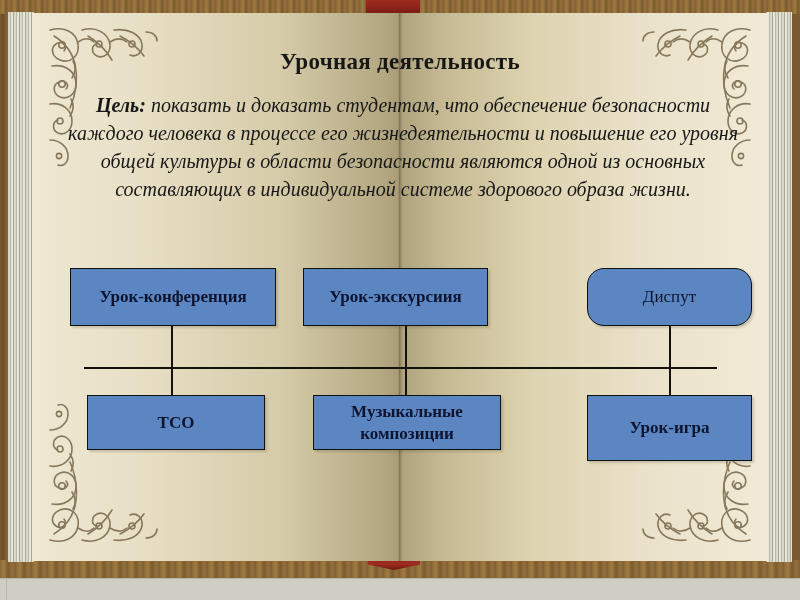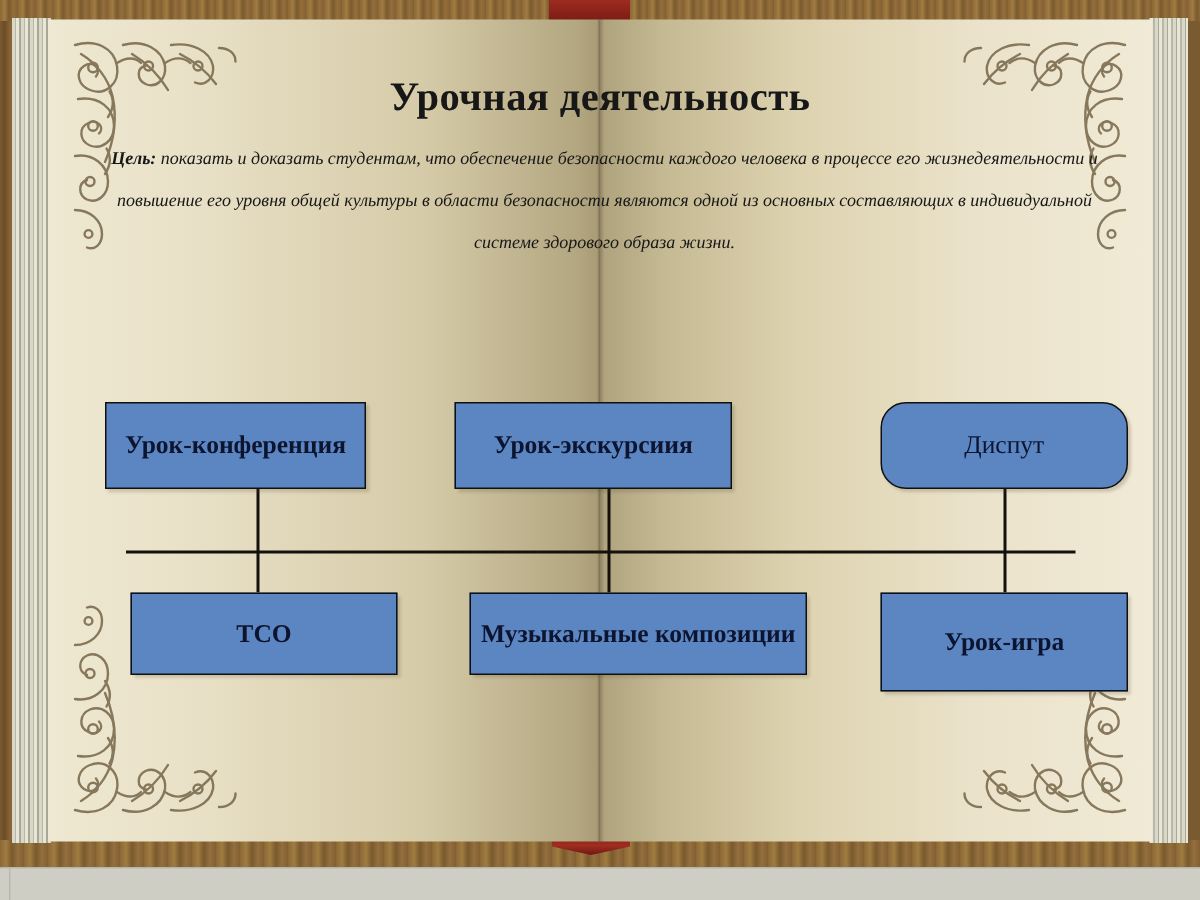--- a/index.html
+++ b/index.html
@@ -125,31 +125,31 @@
   .content {
     position: absolute;
     left: 32px; top: 13px;
     width: 736px; height: 548px;
   }
   .title {
     position: absolute;
     left: 0; top: 36px;
     width: 736px;
     text-align: center;
-    font-size: 27px;
+    font-size: 23px;
     font-weight: bold;
     color: #171717;
     letter-spacing: 0.3px;
   }
   .goal-text {
     position: absolute;
     left: 28px; top: 78px;
     width: 686px;
     text-align: center;
-    font-size: 12px;
+    font-size: 20px;
     font-style: italic;
     line-height: 28px;
     color: #171717;
   }
   .goal-text .lead {
     font-weight: bold;
     font-style: italic;
   }
 
   
@@ -165,25 +165,25 @@
     font-size: 17px;
     display: flex;
     align-items: center;
     justify-content: center;
     text-align: center;
     line-height: 22px;
     box-shadow: 2px 2px 2px rgba(80,70,45,0.22);
   }
   .node.plain { font-weight: normal; font-size: 17px; }
 
-  .n-conf  { left: 38px;  top: 255px; width: 174px; height: 58px; }
+  .n-conf  { left: 38px;  top: 255px; width: 206px; height: 58px; }
   .n-exc   { left: 271px; top: 255px; width: 185px; height: 58px; }
   .n-disp  { left: 555px; top: 255px; width: 165px; height: 58px; border-radius: 17px; }
   .n-tso   { left: 55px;  top: 382px; width: 178px; height: 55px; }
-  .n-muz   { left: 281px; top: 382px; width: 225px; height: 55px; }
+  .n-muz   { left: 281px; top: 382px; width: 188px; height: 55px; }
   .n-igra  { left: 555px; top: 382px; width: 165px; height: 66px; }
 
   .line {
     position: absolute;
     background: #14110d;
   }
   .h-main { left: 52px; top: 354px; width: 633px; height: 1.5px; }
   .v1 { left: 139px; top: 313px; width: 1.5px; height: 69px; }
   .v2 { left: 373px; top: 313px; width: 1.5px; height: 69px; }
   .v3 { left: 637px; top: 313px; width: 1.5px; height: 69px; }

